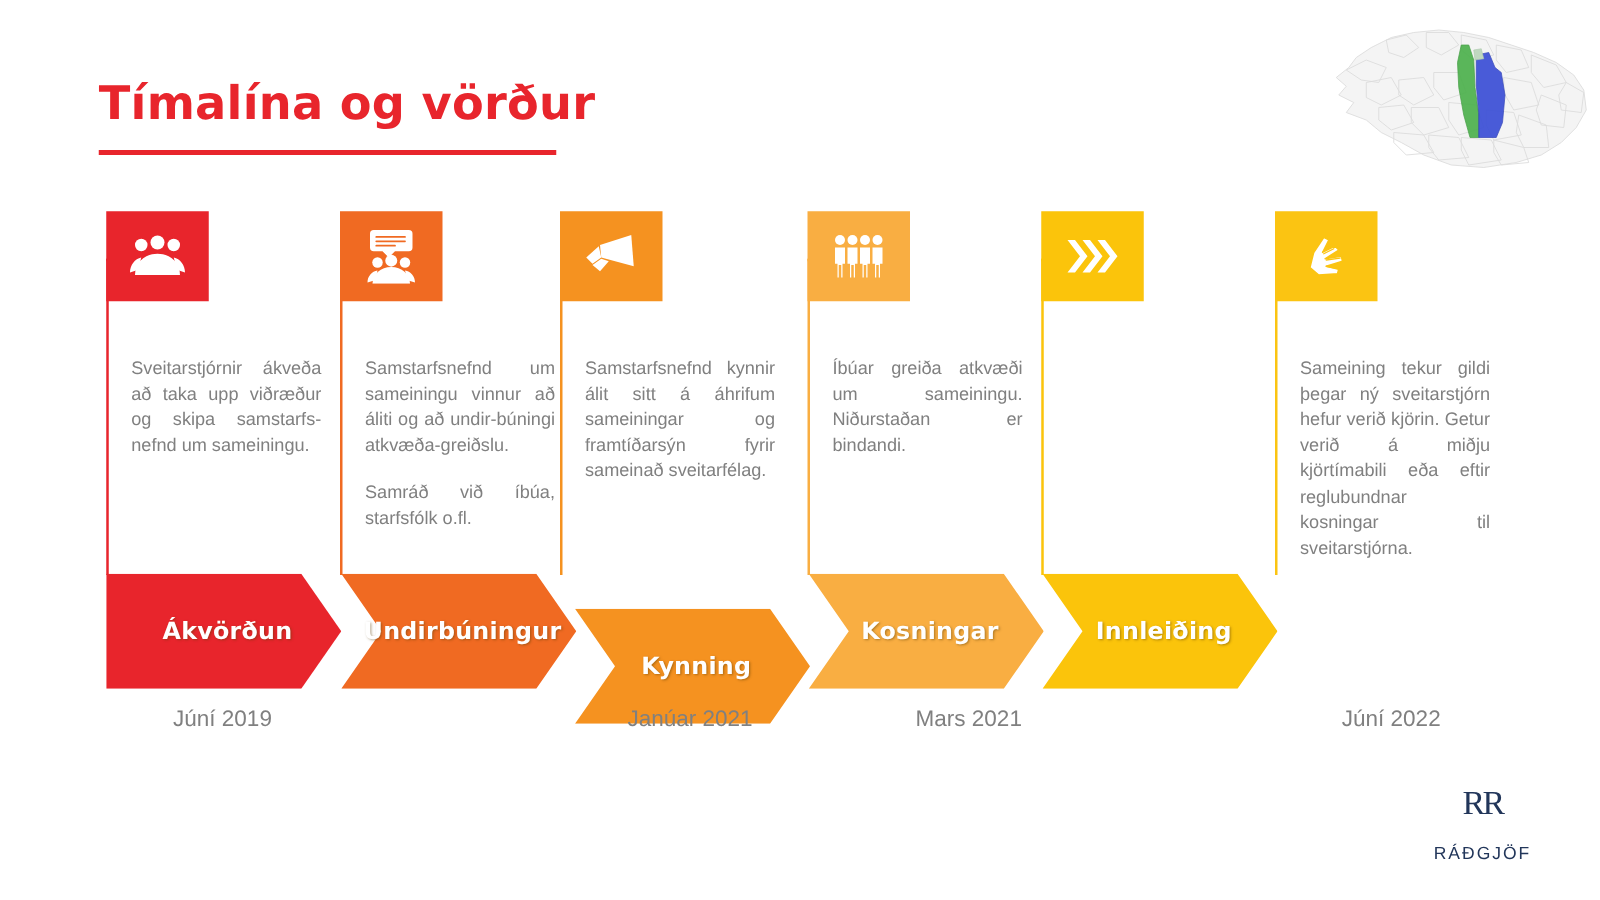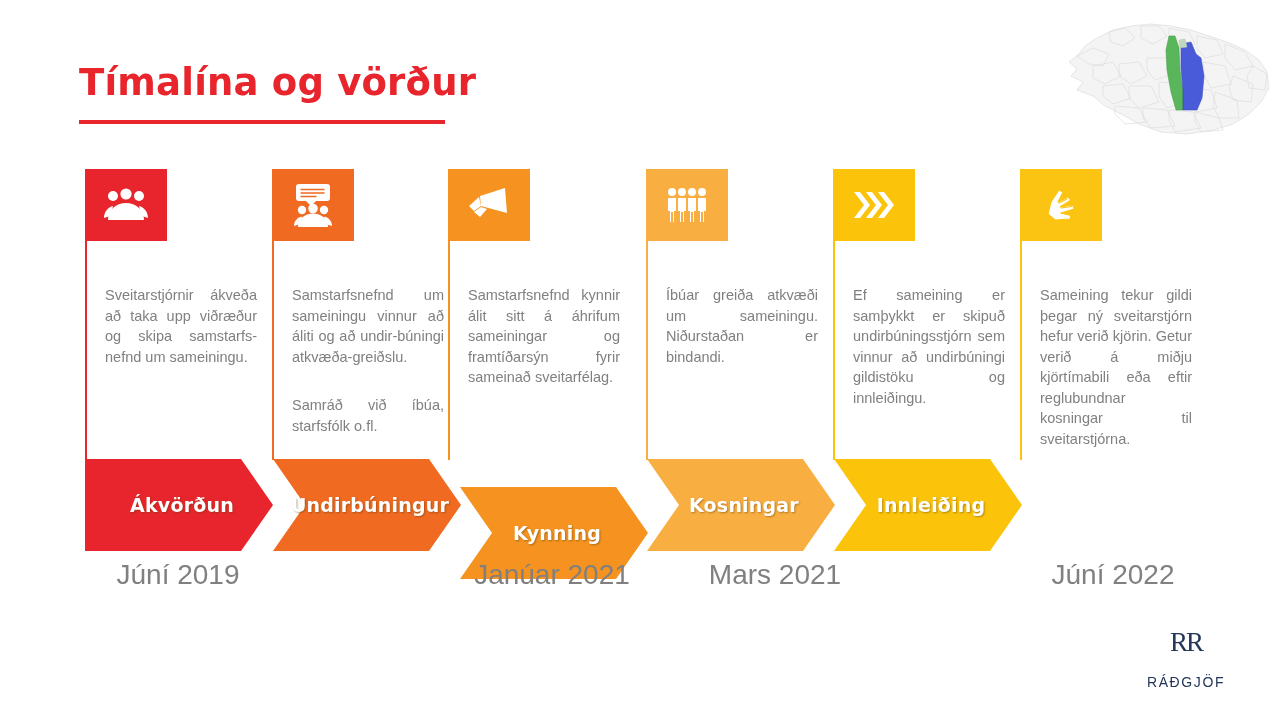--- a/index.html
+++ b/index.html
@@ -45,42 +45,42 @@
   .textbox {
     position: absolute; left: 0; top: 47px;
     width: 186px; height: 253px;
     padding: 78px 14px 10px 20px;
   }
   .textbox p {
     font-size: 14.5px; line-height: 20.5px; color: #808080;
     text-align: justify; text-align-last: left;
     font-family: "Liberation Sans", sans-serif;
   }
-  .textbox p + p { margin-top: 28px; }
+  .textbox p + p { margin-top: 17px; }
 
   
   #chevrons { position: absolute; left: 0; top: 459px; width: 1280px; height: 92px; }
   .chev { position: absolute; top: 0; height: 92px; }
   .chev svg { position: absolute; left: 0; top: 0; }
   .chev-label {
     position: absolute; top: 0; left: 0; width: 100%; height: 92px;
     display: flex; align-items: center; justify-content: center;
     color: #ffffff; font-size: 19px; font-weight: bold;
     font-family: "DejaVu Sans", sans-serif;
     text-shadow: 1px 1px 2px rgba(90,60,0,0.45);
     letter-spacing: 0.2px;
     padding-left: 6px;
   }
 
   
   #dates { position: absolute; left: 0; top: 558px; width: 1280px; height: 40px; }
   .date {
     position: absolute; top: 0; width: 186px; height: 34px;
     display: flex; align-items: center; justify-content: center;
-    font-size: 28px; color: #808080;
+    font-size: 18px; color: #808080;
     font-family: "Liberation Sans", sans-serif;
   }
 
   
   #logo { position: absolute; left: 1130px; top: 628px; width: 112px; text-align: center; }
   #logo-mark {
     font-family: "Liberation Serif", serif;
     font-size: 27px; color: #22365A; letter-spacing: -2px;
     line-height: 1.05;
   }
@@ -229,23 +229,20 @@
       <div class="connector" style="background:#FBC40B;"></div>
       <div class="icon-box" style="background:#FBC40B;">
         <svg width="44" height="30" viewBox="0 0 44 30" aria-hidden="true">
           <g fill="#ffffff">
             <path d="M2 2 L8 2 L18 15 L8 28 L2 28 L12 15 Z"></path>
             <path d="M14 2 L20 2 L30 15 L20 28 L14 28 L24 15 Z"></path>
             <path d="M26 2 L32 2 L42 15 L32 28 L26 28 L36 15 Z"></path>
           </g>
         </svg>
       </div>
-      <div class="textbox">
-        <p>Ef sameining er samþykkt er skipuð undirbúningsstjórn sem vinnur að undirbúningi gildistöku og innleiðingu.</p>
-      </div>
     </div>
 
     <div class="col" style="left:1020px;">
       <div class="railing" style="background:#FBC412;"></div>
       <div class="connector" style="background:#FBC412;"></div>
       <div class="icon-box" style="background:#FBC412;">
         <svg width="38" height="38" viewBox="0 0 38 38" aria-hidden="true">
           <g fill="#ffffff" stroke="#FBC412" stroke-width="1.1" stroke-linejoin="round">
             <path d="M9 16 L17 4 L21 6 L16 16 L26 11 L29 14 L18 21 L31 19 L32 23 L19 27 L29 29 L28 33 L13 34 L6 28 Z"></path>
           </g>

